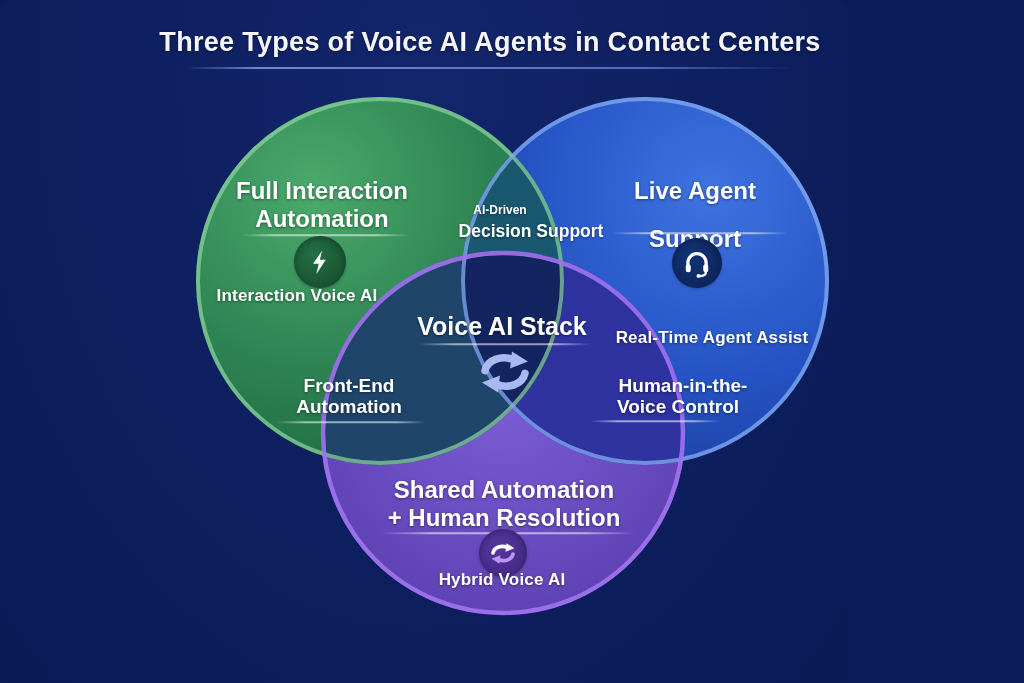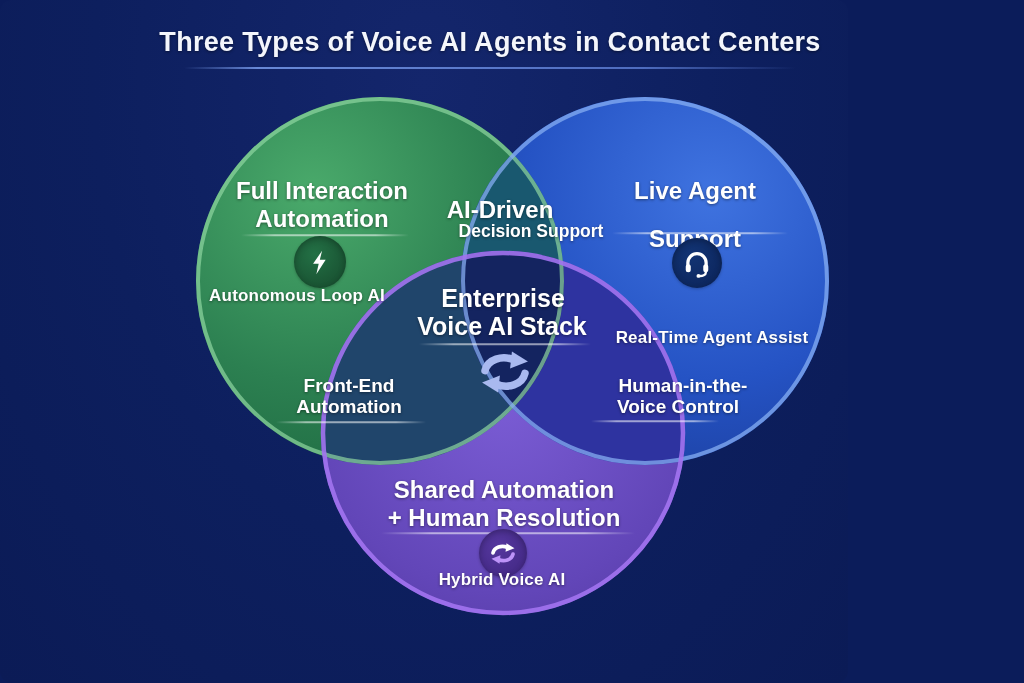--- a/index.html
+++ b/index.html
@@ -28,21 +28,21 @@
     border-radius:2px;
   }
   .rule{
     position:absolute;transform:translate(-50%,-50%);height:1.5px;
     background:linear-gradient(90deg, rgba(255,255,255,0), rgba(255,255,255,.55) 20%, rgba(255,255,255,.55) 80%, rgba(255,255,255,0));
     border-radius:1px;
   }
   .h-big{font-size:24px;line-height:28px;}
   .h-mid{font-size:19px;line-height:22px;padding-left:12px;}
   .sub{font-size:17px;letter-spacing:.2px;}
-  .lens-line1{font-size:24px;}
+  .lens-line1{font-size:12px;}
   .lens-line2{font-size:17.5px;margin-left:28px;}
   .center-h{font-size:25px;line-height:29px;}
   .badge{
     position:absolute;transform:translate(-50%,-50%);
     border-radius:50%;display:flex;align-items:center;justify-content:center;
     box-shadow:0 2px 6px rgba(0,0,0,.25) inset, 0 1px 3px rgba(0,0,0,.25);
   }
   .badge-green{width:52px;height:52px;background:radial-gradient(circle at 40% 35%, #237045, #16492c);}
   .badge-blue{width:50px;height:50px;background:radial-gradient(circle at 40% 35%, #123474, #0b2257);}
   .badge-purple{width:48px;height:48px;background:radial-gradient(circle at 40% 35%, #55379e, #3f2680);}
@@ -105,40 +105,39 @@
   </svg>
 
   <div class="vlabel h-big" style="left:322px;top:191px;">Full Interaction</div>
   <div class="vlabel h-big" style="left:322px;top:219px;">Automation</div>
   <div class="rule" style="left:325px;top:235px;width:168px;"></div>
   <div class="badge badge-green" style="left:320px;top:262px;">
     <svg width="27" height="27" viewBox="0 0 24 24">
       <path d="M13.4 1.6 L5.4 13 h5 l-2.1 9.4 L16.6 9.6 h-5.2 l2-8 z" fill="#ffffff"></path>
     </svg>
   </div>
-  <div class="vlabel sub" style="left:297px;top:296px;">Autonomous Loop AI</div>
+  <div class="vlabel sub" style="left:297px;top:296px;">Interaction Voice AI</div>
 
   <div class="vlabel h-big" style="left:695px;top:191px;">Live Agent</div>
   <div class="vlabel h-big" style="left:695px;top:219px;margin-top:20px;">Support</div>
   <div class="rule" style="left:700px;top:233px;width:176px;"></div>
   <div class="badge badge-blue" style="left:697px;top:263px;">
     <svg width="30" height="30" viewBox="0 0 24 24">
       <path d="M4.7 14.4 V11.8 a7.3 7.3 0 0 1 14.6 0 V14.4" stroke="#ffffff" stroke-width="2.6" fill="none" stroke-linecap="round"></path>
       <rect x="3.0" y="13.0" width="4.0" height="6.4" rx="2" fill="#ffffff"></rect>
       <rect x="17.0" y="13.0" width="4.0" height="6.4" rx="2" fill="#ffffff"></rect>
       <path d="M19.1 19.4 c0 2.3 -2.7 3.2 -5.4 3.0" stroke="#ffffff" stroke-width="1.9" fill="none" stroke-linecap="round"></path>
       <circle cx="13.1" cy="22.3" r="1.5" fill="#ffffff"></circle>
     </svg>
   </div>
   <div class="vlabel sub" style="left:712px;top:296px;margin-top:42px;">Real-Time Agent Assist</div>
 
   <div class="vlabel lens-line1" style="left:500px;top:210px;">AI-Driven</div>
   <div class="vlabel lens-line2" style="left:503px;top:231px;">Decision Support</div>
 
-  <div class="vlabel center-h" style="left:503px;top:298px;">Enterprise</div>
   <div class="vlabel center-h" style="left:502px;top:326px;">Voice AI Stack</div>
   <div class="rule" style="left:505px;top:344px;width:172px;"></div>
   <div class="icon-free" style="left:505px;top:374px;">
     <svg width="64" height="48" viewBox="0 0 24 18">
       <path d="M4.5 8.5 C5.5 4.2 11 2.6 15.4 4.5" fill="none" stroke="#a9b9ef" stroke-width="2.8" stroke-linecap="round"></path>
       <polygon points="14.6,1.3 20.6,5.1 13.9,7.7" fill="#a9b9ef"></polygon>
       <path d="M19.5 9.5 C18.5 13.8 13 15.4 8.6 13.5" fill="none" stroke="#a9b9ef" stroke-width="2.8" stroke-linecap="round"></path>
       <polygon points="9.4,16.7 3.4,12.9 10.1,10.3" fill="#a9b9ef"></polygon>
     </svg>
   </div>

